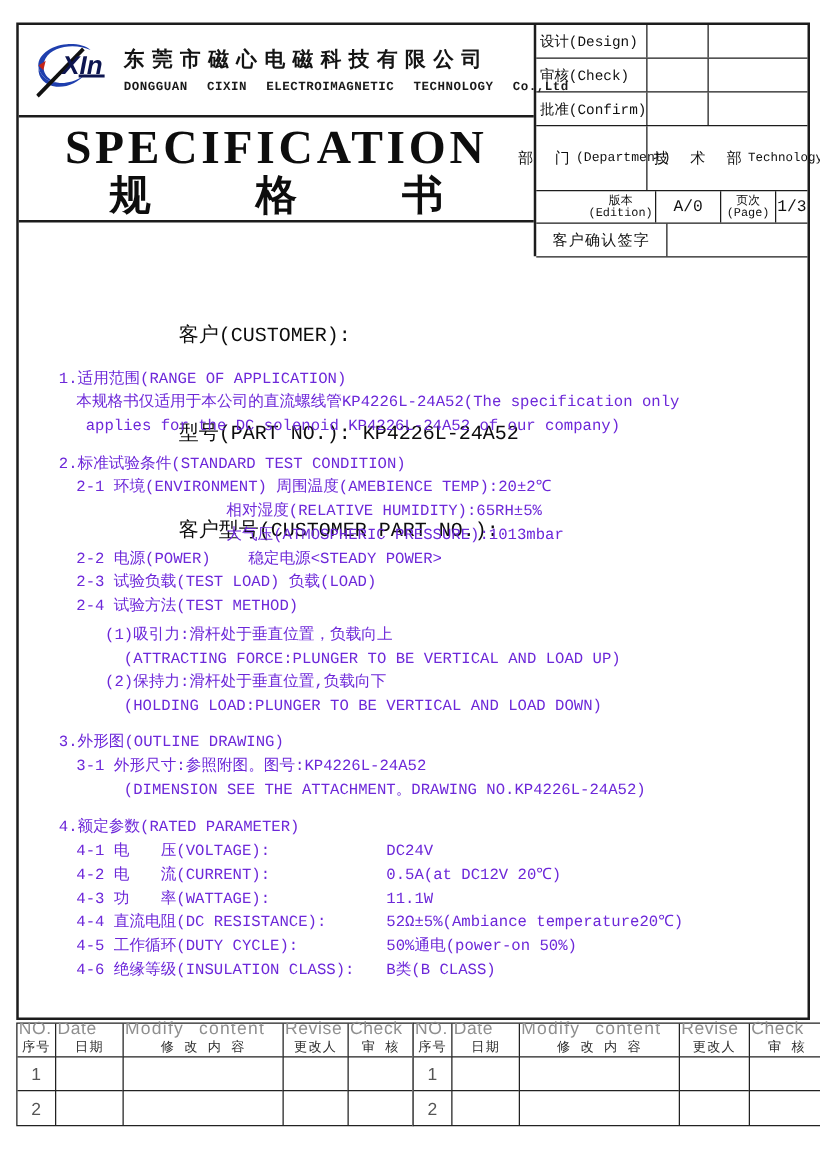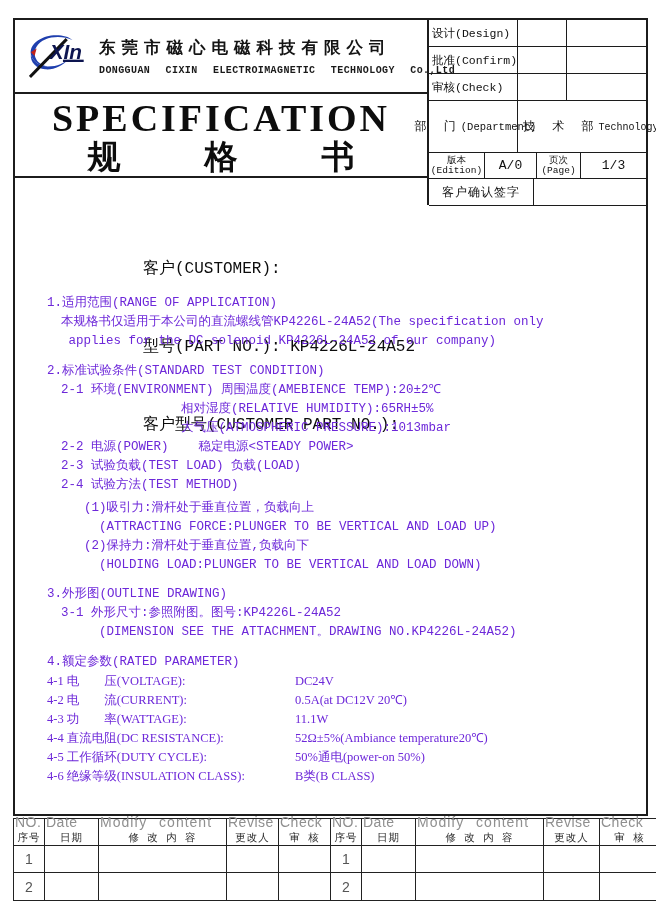--- a/index.html
+++ b/index.html
@@ -39,42 +39,42 @@
   .ar .lab{width:88px;display:flex;align-items:center;padding-left:3px;font-size:11.5px;white-space:nowrap;}
   .ar .c2{width:49px;}
   .ar .c3{flex:1;}
   .dept{height:52px;}
   .dept .cell{display:flex;align-items:center;justify-content:center;}
   .dept .dlab{width:88px;}
   .dept .dval{flex:1;}
   .dept .cn{font-size:12px;letter-spacing:5px;padding-left:5px;white-space:nowrap;}
   .dept .en{font-size:10.5px;white-space:nowrap;margin-top:1px;}
   .dept .dval .en{font-size:10px;}
-  .ed{height:26px;}
+  .ed{height:26px;padding-left:40px;}
   .ed .cell{display:flex;align-items:center;justify-content:center;text-align:center;}
   .ed .e1{width:55px;flex-direction:column;font-size:9.5px;line-height:10px;}
   .ed .e2{width:52px;font-size:13px;}
   .ed .e3{width:44px;flex-direction:column;font-size:9.5px;line-height:10px;}
   .ed .e4{flex:1;font-size:13px;}
   .sig{height:27px;border-bottom:1.5px solid #1c1c1c;}
   .sig .slab{width:104px;display:flex;align-items:center;justify-content:center;font-size:12px;letter-spacing:1px;white-space:nowrap;}
   .sig .sval{flex:1;}
   
   .customer{position:absolute;left:128px;top:184px;font-size:16px;line-height:26px;white-space:pre;color:#0c0c0c;}
   
   .sections{position:absolute;left:32px;top:274px;font-size:12.5px;line-height:19px;color:#6d28d9;width:590px;}
   .ln{white-space:pre;}
   .i1{margin-left:14px;}
   .i2{margin-left:134px;}
   .i3{margin-left:37px;}
   .i4{margin-left:52px;}
   .mt11{margin-top:11px;}
   .mt10{margin-top:10px;}
   .mt4{margin-top:4px;}
-  .prow{position:relative;font-family:Liberation Serif, serif;}
+  .prow{position:relative;margin-left:14px;}
   .prow .pval{position:absolute;left:248px;top:0;white-space:pre;}
   
   .rev-table{
     position:absolute;top:818px;height:83px;border:1.5px solid #222;box-sizing:border-box;background:#fff;
     display:grid;grid-template-rows:26px 27px 1fr;
   }
   .rt1{left:13px;width:318px;grid-template-columns:30px 54px 128px 52px 1fr;}
   .rt2{left:330px;width:330px;grid-template-columns:30px 54px 128px 56px 1fr;}
   .rt-cell{box-sizing:border-box;position:relative;}
   .rt-cell.bl{border-left:1.2px solid #222;}
@@ -120,26 +120,26 @@
       <div class="title-cn">规格书</div>
     </div>
 
     <div class="hr-table">
       <div class="hr-row ar">
         <div class="cell lab">设计(Design)</div>
         <div class="cell c2 bl"></div>
         <div class="cell c3 bl"></div>
       </div>
       <div class="hr-row ar">
-        <div class="cell lab">批准(Confirm)</div>
+        <div class="cell lab">审核(Check)</div>
         <div class="cell c2 bl"></div>
         <div class="cell c3 bl"></div>
       </div>
       <div class="hr-row ar">
-        <div class="cell lab">审核(Check)</div>
+        <div class="cell lab">批准(Confirm)</div>
         <div class="cell c2 bl"></div>
         <div class="cell c3 bl"></div>
       </div>
       <div class="hr-row dept">
         <div class="cell dlab">
           <div class="cn">部 门</div>
           <div class="en">(Department)</div>
         </div>
         <div class="cell dval bl">
           <div class="cn">技 术 部</div>

